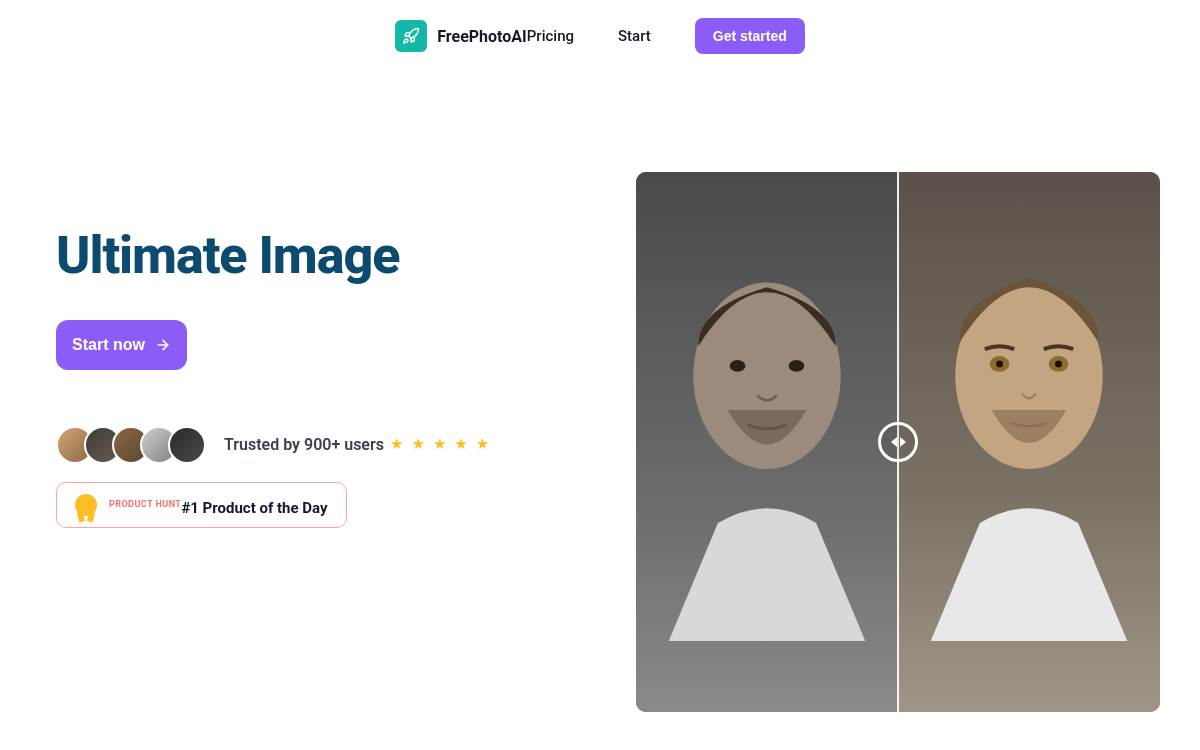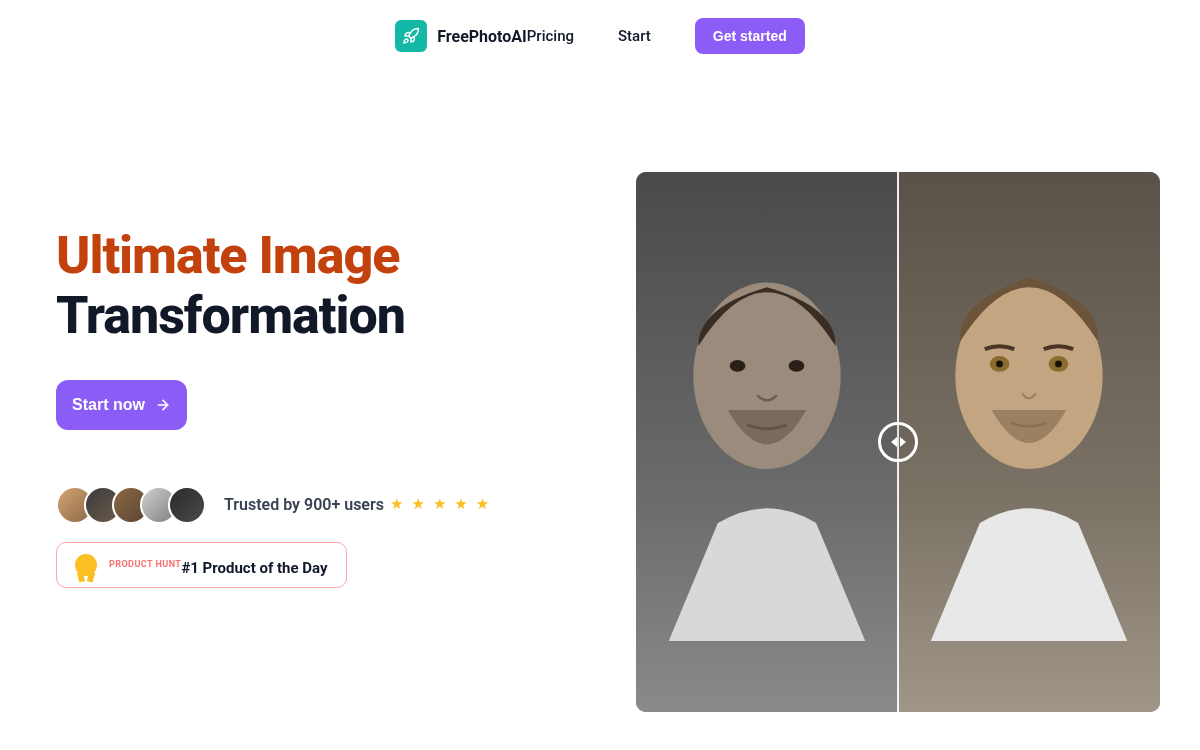--- a/index.html
+++ b/index.html
@@ -70,21 +70,21 @@
       flex: 0 0 540px;
       padding-top: 54px;
     }
     .hero-title {
       font-size: 52px;
       font-weight: 800;
       line-height: 1.15;
       letter-spacing: -0.02em;
     }
     .title-purple {
-      color: #c2410c;
+      color: #0c4a6e;
     }
     .title-dark {
       color: #111827;
     }
     .hero-subtitle {
       font-size: 19px;
       color: #6b7280;
       line-height: 1.55;
       margin-top: 24px;
       max-width: 520px;
@@ -298,21 +298,20 @@
     <a class="nav-link">Pricing</a>
     <a class="nav-link">Start</a>
     <button class="get-started-btn">Get started</button>
   </nav>
 </header>
 
 <section class="hero">
   <div class="hero-left">
     <h1 class="hero-title">
       <span class="title-purple">Ultimate Image</span><br>
-      <span class="title-dark">Transformation</span>
     </h1>
     <button class="start-now-btn">
       <span>Start now</span>
       <svg width="16" height="16" viewBox="0 0 24 24" fill="none" stroke="currentColor" stroke-width="2.5" stroke-linecap="round" stroke-linejoin="round">
         <line x1="5" y1="12" x2="19" y2="12"></line>
         <polyline points="12 5 19 12 12 19"></polyline>
       </svg>
     </button>
 
     <div class="social-proof">

